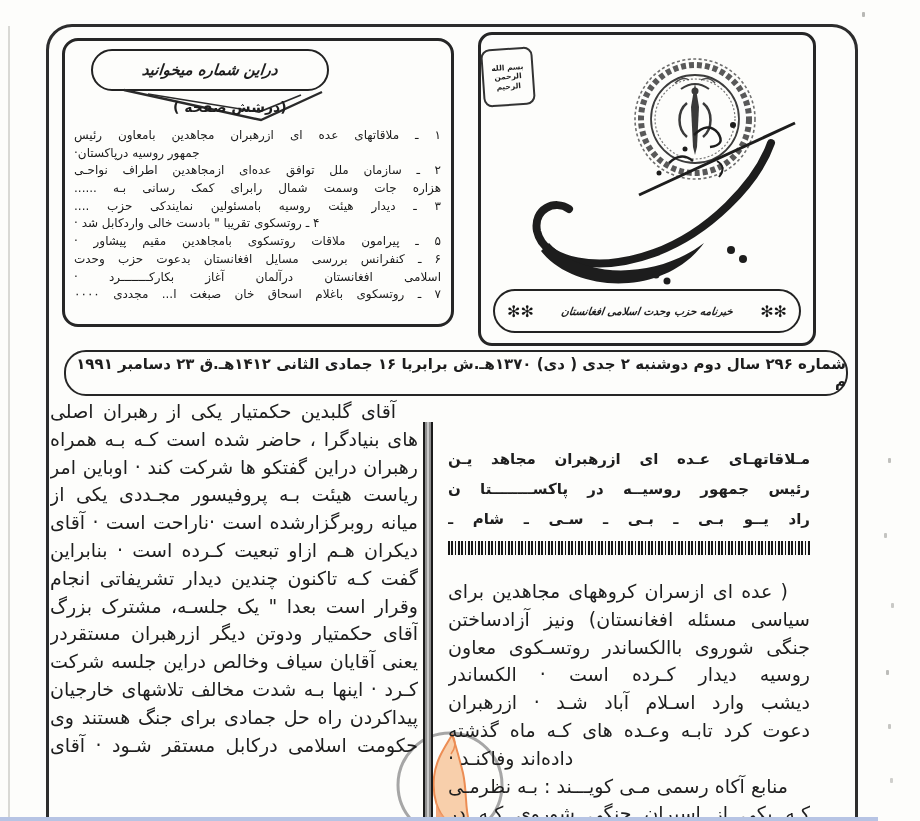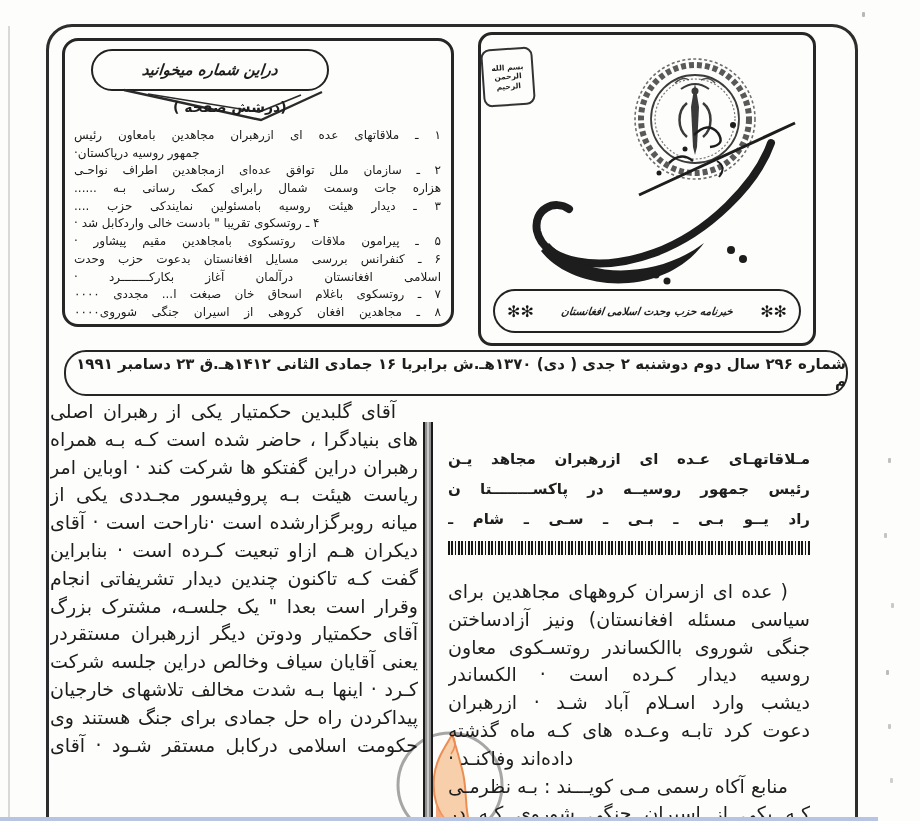--- a/index.html
+++ b/index.html
@@ -84,21 +84,20 @@
         <div class="cline j">۱ ـ ملاقاتهای عده ای ازرهبران مجاهدین بامعاون رئیس</div>
         <div class="cline r">جمهور روسیه درپاکستان·</div>
         <div class="cline j">۲ ـ سازمان ملل توافق عده‌ای ازمجاهدین اطراف نواحـی</div>
         <div class="cline j">هزاره جات وسمت شمال رابرای کمک رسانی بـه ......</div>
         <div class="cline j">۳ ـ دیدار هیئت روسیه بامسئولین نمایندکی حزب ....</div>
         <div class="cline r">۴ ـ روتسکوی تقریبا " بادست خالی واردکابل شد ·</div>
         <div class="cline j">۵ ـ پیرامون ملاقات روتسکوی بامجاهدین مقیم پیشاور ·</div>
         <div class="cline j">۶ ـ کنفرانس بررسی مسایل افغانستان بدعوت حزب وحدت</div>
         <div class="cline j">اسلامی افغانستان درآلمان آغاز بکارکــــــــرد ·</div>
         <div class="cline j">۷ ـ روتسکوی باغلام اسحاق خان صبغت ا... مجددی ۰۰۰۰</div>
-        <div class="cline j">۸ ـ مجاهدین افغان کروهی از اسیران جنگی شوروی۰۰۰۰</div>
       </div>
   </div>
 
   <div class="masthead-box">
     <div class="bismillah">بسم الله الرحمن الرحیم</div>
 
     <svg class="seal" viewBox="0 0 128 128">
       <circle cx="64" cy="64" r="60" fill="none" stroke="#4a4a4a" stroke-width="1.6" stroke-dasharray="3 2.5" opacity="0.8"></circle>
       <circle cx="64" cy="64" r="54" fill="none" stroke="#3c3c3c" stroke-width="6" stroke-dasharray="5 3" opacity="0.85"></circle>
       <circle cx="64" cy="64" r="44" fill="none" stroke="#3c3c3c" stroke-width="1.8"></circle>

